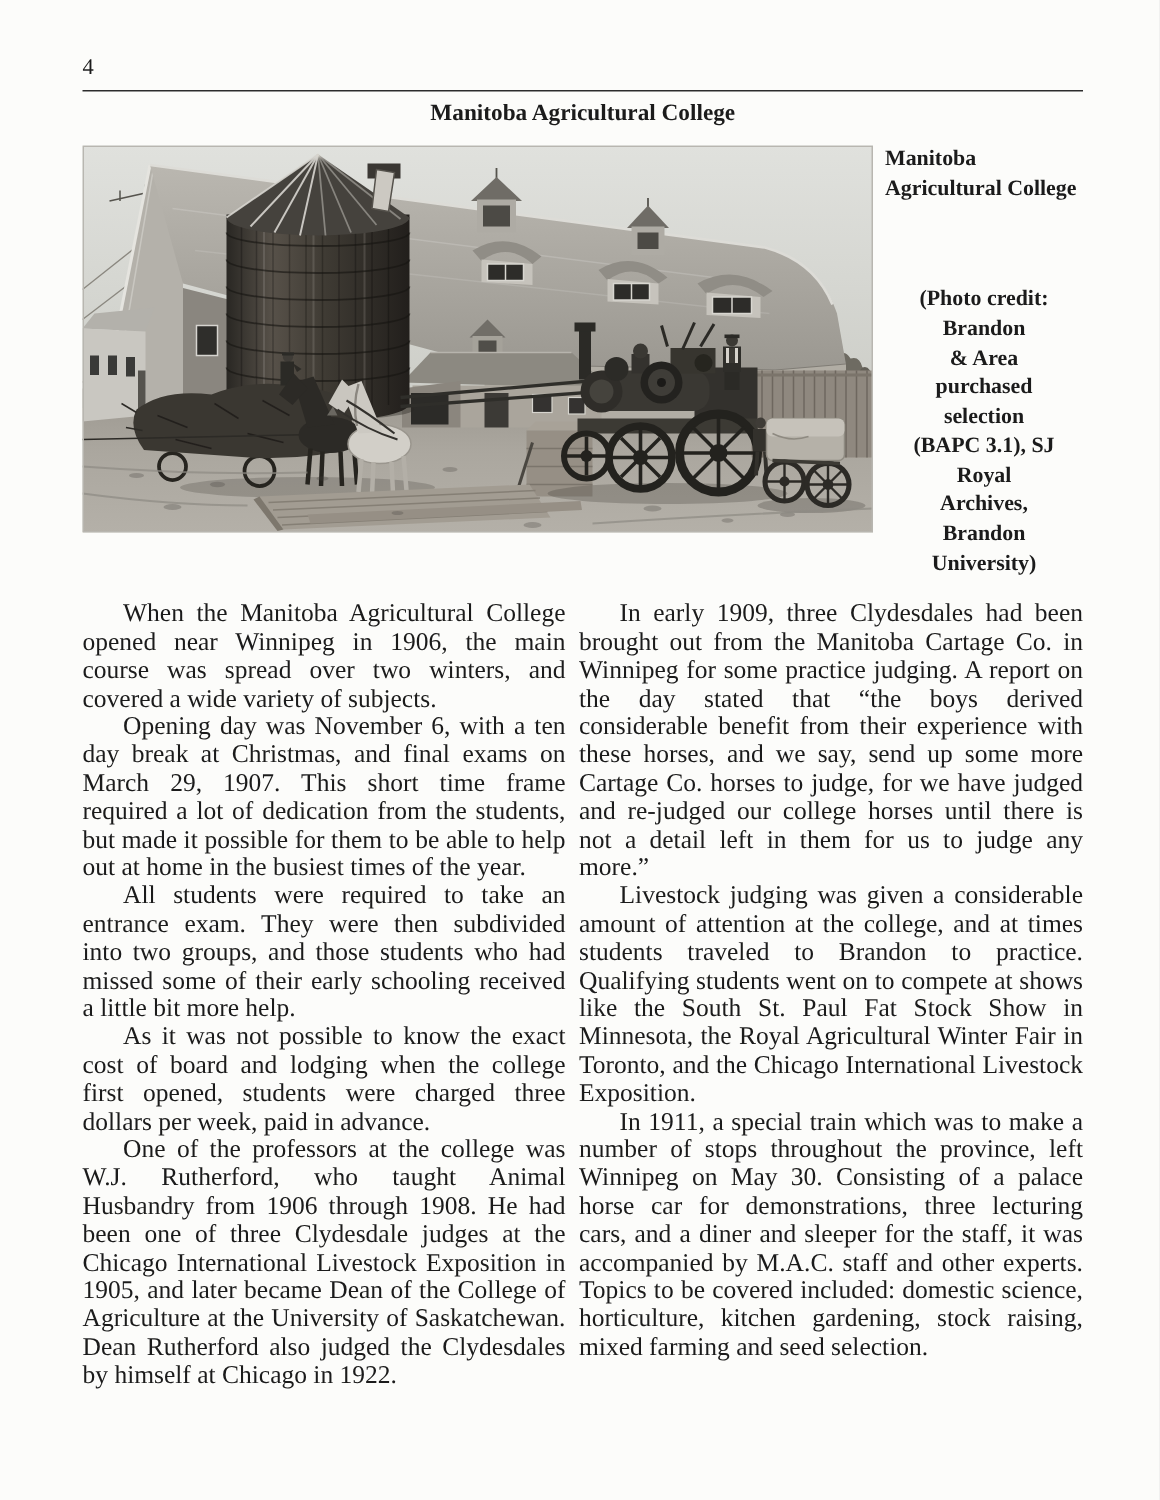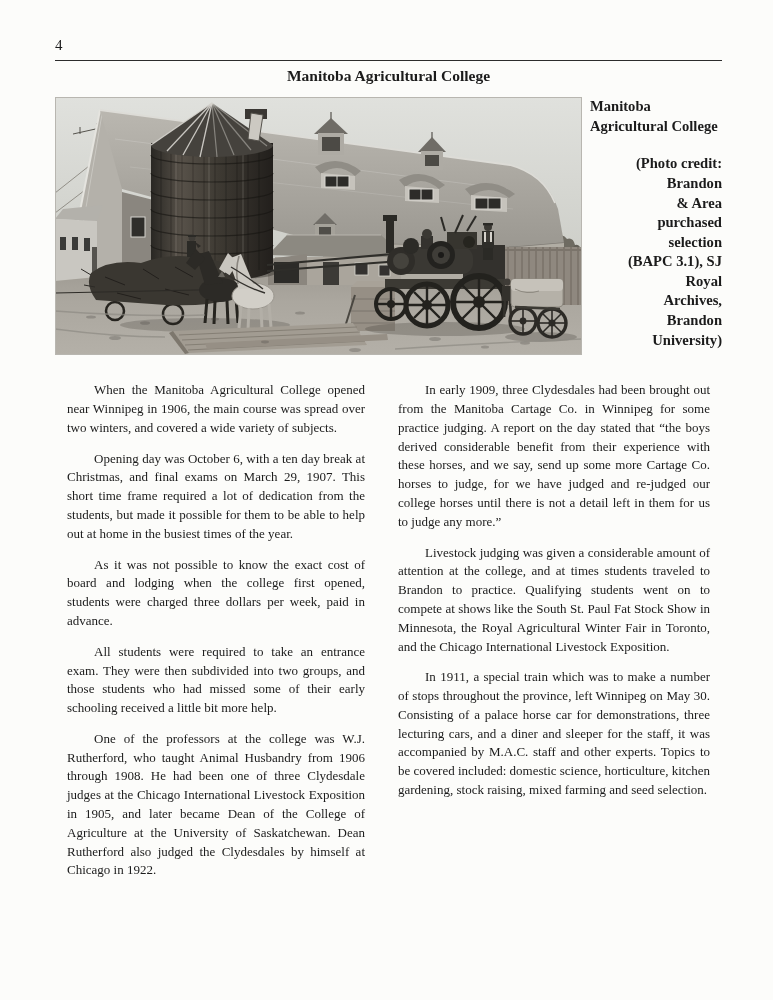--- a/index.html
+++ b/index.html
@@ -18,27 +18,27 @@
   .rule{border:none;border-top:1.3px solid #2c2c2c;margin:7px 0 0 0;}
   .running-title{
     margin:5px 0 0 0;
     font-size:15.5px;font-weight:bold;text-align:center;line-height:1.3;
   }
   .photo-row{display:flex;gap:8px;margin-top:11px;}
   .photo{width:527px;height:258px;margin:0;flex:none;background:#d6d6d2;}
   .photo svg{display:block;}
   .caption{flex:1;font-weight:bold;font-size:14.6px;line-height:19.6px;}
   .caption-title{text-align:left;}
-  .caption-credit{margin-top:18px;text-align:right;}
+  .caption-credit{margin-top:54px;text-align:center;}
   .columns{display:flex;gap:9px;margin-top:14px;}
   .col-left{width:322px;flex:none;}
   .col-right{flex:1;}
   .col p{
-    margin:12px;
-    font-size:13px;line-height:18.8px;
+    margin:0;
+    font-size:17px;line-height:18.8px;
     text-align:justify;text-indent:27px;
   }
   .bold{font-weight:normal;}
 </style>
 </head>
 <body>
 
 <div class="page">
 
   <div class="page-number">4</div>
@@ -438,23 +438,23 @@
           <div>Archives,</div>
           <div>Brandon</div>
           <div>University)</div>
         </div>
     </aside>
   </div>
 
   <main class="columns">
     <div class="col col-left" id="col-left">
         <p><span>When the Manitoba Agricultural College opened near Winnipeg in 1906, the main course was spread over two winters, and covered a wide variety of subjects.</span></p>
-        <p><span>Opening day was October 6, with a ten day break at Christmas, and final exams on March 29, 1907. This short time frame required a lot of dedication from the students, but made it possible for them to be able to help out at home in the busiest times of the year.</span></p>
+        <p><span>Opening day was November 6, with a ten day break at Christmas, and final exams on March 29, 1907. This short time frame required a lot of dedication from the students, but made it possible for them to be able to help out at home in the busiest times of the year.</span></p>
+        <p><span>All students were required to take an entrance exam. They were then subdivided into two groups, and those students who had missed some of their early schooling received a little bit more help.</span></p>
         <p><span>As it was not possible to know the exact cost of board and lodging when the college first opened, students were charged three dollars per week, paid in advance.</span></p>
-        <p><span>All students were required to take an entrance exam. They were then subdivided into two groups, and those students who had missed some of their early schooling received a little bit more help.</span></p>
         <p><span>One of the professors at the college was W.J. Rutherford, who taught Animal Husbandry from 1906 through 1908. He had been one of three Clydesdale judges at the Chicago International Livestock Exposition in 1905, and later became Dean of the College of Agriculture at the University of Saskatchewan. Dean Rutherford also judged the Clydesdales by himself at Chicago in 1922.</span></p>
       </div>
     <div class="col col-right" id="col-right">
         <p><span>In early 1909, three Clydesdales had been brought out from the Manitoba Cartage Co. in Winnipeg for some practice judging. A report on the day stated that “</span><span class="bold">the boys derived considerable benefit from their experience with these horses, and we say, send up some more Cartage Co. horses to judge, for we have judged and re-judged our college horses until there is not a detail left in them for us to judge any more.”</span></p>
         <p><span class="bold">Livestock judging was given a considerable amount of attention at the college, and at times students traveled to Brandon to practice. Qualifying students went on to compete at shows like the South St. Paul Fat Stock Show in Minnesota, the Royal Agricultural Winter Fair in Toronto, and the Chicago International Livestock Exposition.</span></p>
         <p><span>In 1911, a special train which was to make a number of stops throughout the province, left Winnipeg on May 30. Consisting of a palace horse car for demonstrations, three lecturing cars, and a diner and sleeper for the staff, it was accompanied by M.A.C. staff and other experts. Topics to be covered included: domestic science, horticulture, kitchen gardening, stock raising, mixed farming and seed selection.</span></p>
       </div>
   </main>
 
 </div>

